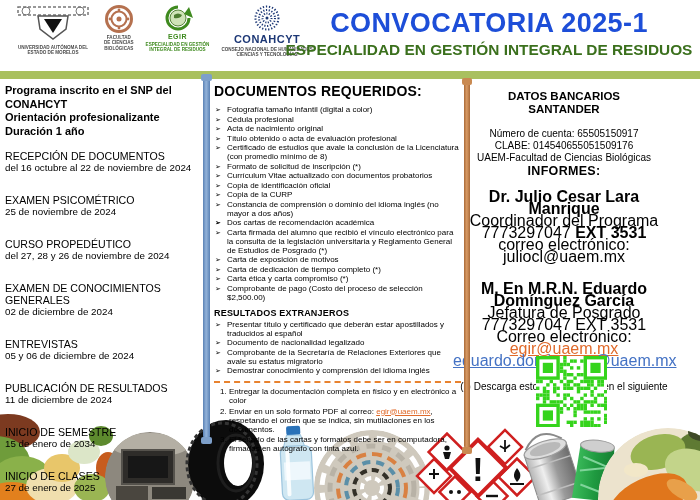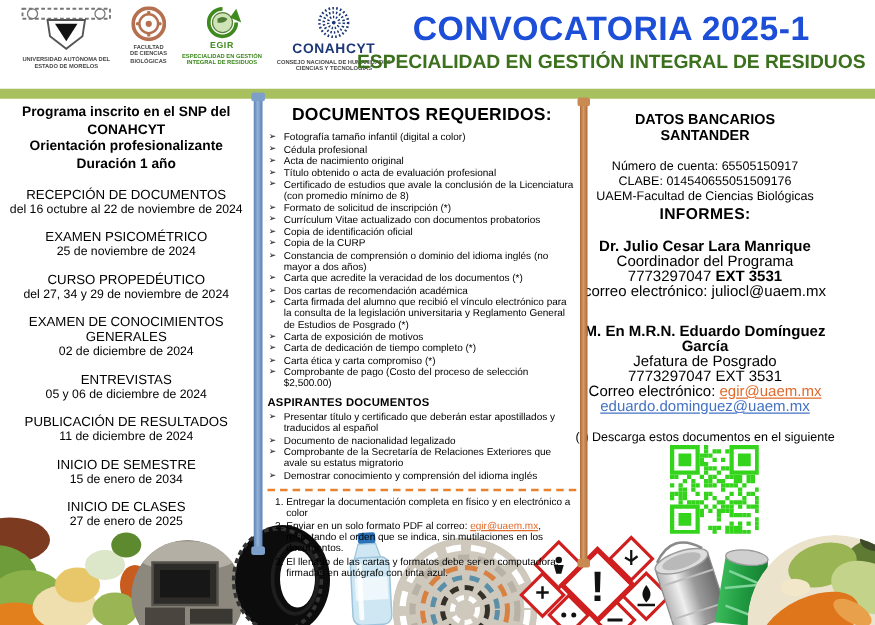--- a/index.html
+++ b/index.html
@@ -19,43 +19,43 @@
   .greenbar{position:absolute;left:0;top:71px;width:700px;height:8px;background:#a9c05f;}
   
   .vdiv{position:absolute;z-index:5;border-radius:2px;}
   .vdiv.blue{left:203px;top:76px;width:7px;height:362px;background:linear-gradient(90deg,#5b82b5,#93b3da 45%,#5b82b5);}
   .vdiv.blue::before,.vdiv.blue::after{content:"";position:absolute;left:-2px;width:11px;height:7px;background:#7d9fc9;border-radius:2px;}
   .vdiv.blue::before{top:-2px;} .vdiv.blue::after{bottom:-6px;}
   .vdiv.orange{left:464px;top:80px;width:6px;height:368px;background:linear-gradient(90deg,#a96a38,#d89a64 45%,#a96a38);}
   .vdiv.orange::before,.vdiv.orange::after{content:"";position:absolute;left:-2px;width:10px;height:7px;background:#c98a52;border-radius:2px;}
   .vdiv.orange::before{top:-2px;} .vdiv.orange::after{bottom:-6px;}
   
-  .col-left{position:absolute;left:5px;top:84px;width:192px;text-align:center;z-index:4;}
+  .col-left{position:absolute;left:5px;top:84px;width:192px;z-index:4;}
   .intro-line{font-weight:bold;font-size:11px;line-height:13.5px;}
-  .sched{margin-top:12px;display:flex;flex-direction:column;gap:10px;}
+  .sched{margin-top:12px;display:flex;flex-direction:column;gap:20px;}
   .sched-title{font-size:10.6px;line-height:12px;}
   .sched-date{font-size:9.8px;line-height:12px;}
   
   .col-mid{position:absolute;left:214px;top:80px;width:247px;z-index:4;}
-  .mid-heading{text-align:center;font-weight:bold;font-size:14px;margin:3px 0 6px;letter-spacing:.2px;}
+  .mid-heading{font-weight:bold;font-size:14px;margin:3px 0 6px;letter-spacing:.2px;}
   .doc-item{position:relative;padding-left:13px;font-size:8px;line-height:9px;margin-bottom:.5px;}
   .doc-item .b{position:absolute;left:1px;top:0;font-size:7px;}
   .foreign-heading{font-weight:bold;font-size:9px;margin:6px 0 2px;letter-spacing:.2px;}
   .dashes{border-top:2.5px dashed #e8822e;margin:6px 0 4px;}
   ol.steps{margin:0;padding-left:15px;font-size:8px;line-height:9px;}
   ol.steps li{margin-bottom:1.5px;}
   a.link-orange{color:#e06a2b;text-decoration:underline;cursor:pointer;}
   a.link-blue{color:#4472c4;text-decoration:underline;cursor:pointer;}
   a:empty{display:none;}
   
   .col-right{position:absolute;left:453px;top:90px;width:222px;text-align:center;z-index:4;}
   .bank-title{font-weight:bold;font-size:11.5px;line-height:13px;}
   .bank-lines{margin-top:12px;font-size:10px;line-height:12px;}
   .informes{font-weight:bold;font-size:12.5px;letter-spacing:.3px;}
-  .contact{margin-top:13px;font-size:12px;line-height:12px;}
+  .contact{margin-top:13px;font-size:16px;line-height:12px;}
   .contact.second{margin-top:20px;}
   .contact .name{font-weight:bold;}
   .qr-note{margin-top:14px;font-size:10px;line-height:12px;}
   #qr{position:absolute;left:536px;top:356px;z-index:6;background:#fff;}
   
   .strip{position:absolute;left:0;top:410px;z-index:2;}
 </style>
 </head>
 <body>
 
@@ -140,21 +140,21 @@
           <div class="sched-date">del 16 octubre al 22 de noviembre de 2024</div>
         </div>
 
         <div class="sched-item">
           <div class="sched-title">EXAMEN PSICOMÉTRICO</div>
           <div class="sched-date">25 de noviembre de 2024</div>
         </div>
 
         <div class="sched-item">
           <div class="sched-title">CURSO PROPEDÉUTICO</div>
-          <div class="sched-date">del 27, 34 y 29 de noviembre de 2024</div>
+          <div class="sched-date">del 27, 28 y 26 de noviembre de 2024</div>
         </div>
 
         <div class="sched-item">
           <div class="sched-title">EXAMEN DE CONOCIMIENTOS GENERALES</div>
           <div class="sched-date">02 de diciembre de 2024</div>
         </div>
 
         <div class="sched-item">
           <div class="sched-title">ENTREVISTAS</div>
           <div class="sched-date">05 y 06 de diciembre de 2024</div>
@@ -215,21 +215,21 @@
 
         <div class="doc-item">
           <span class="b">➢</span><span>Copia de la CURP</span>
         </div>
 
         <div class="doc-item">
           <span class="b">➢</span><span>Constancia de comprensión o dominio del idioma inglés (no mayor a dos años)</span>
         </div>
 
         <div class="doc-item">
-          <span class="b">➢</span><span>Carta que acredite la veracidad de los documentos (*)</span>
+          <span class="b">➢</span>
         </div>
 
         <div class="doc-item">
           <span class="b">➢</span><span>Dos cartas de recomendación académica</span>
         </div>
 
         <div class="doc-item">
           <span class="b">➢</span><span>Carta firmada del alumno que recibió el vínculo electrónico para la consulta de la legislación universitaria y Reglamento General de Estudios de Posgrado (*)</span>
         </div>
 
@@ -242,21 +242,21 @@
         </div>
 
         <div class="doc-item">
           <span class="b">➢</span><span>Carta ética y carta compromiso (*)</span>
         </div>
 
         <div class="doc-item">
           <span class="b">➢</span><span>Comprobante de pago (Costo del proceso de selección $2,500.00)</span>
         </div>
       </div>
-    <div class="foreign-heading">ASPIRANTES DOCUMENTOS</div>
+    <div class="foreign-heading">RESULTADOS EXTRANJEROS</div>
     <div>
 
         <div class="doc-item">
           <span class="b">➢</span><span>Presentar título y certificado que deberán estar apostillados y traducidos al español</span>
         </div>
 
         <div class="doc-item">
           <span class="b">➢</span><span>Documento de nacionalidad legalizado</span>
         </div>
 

